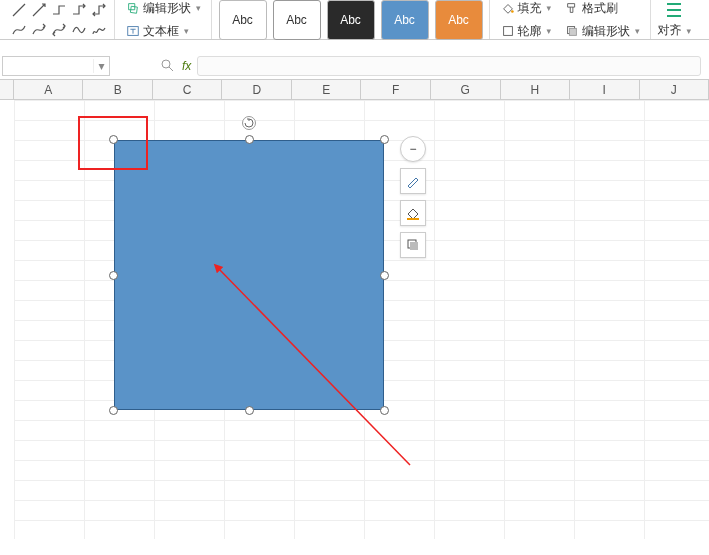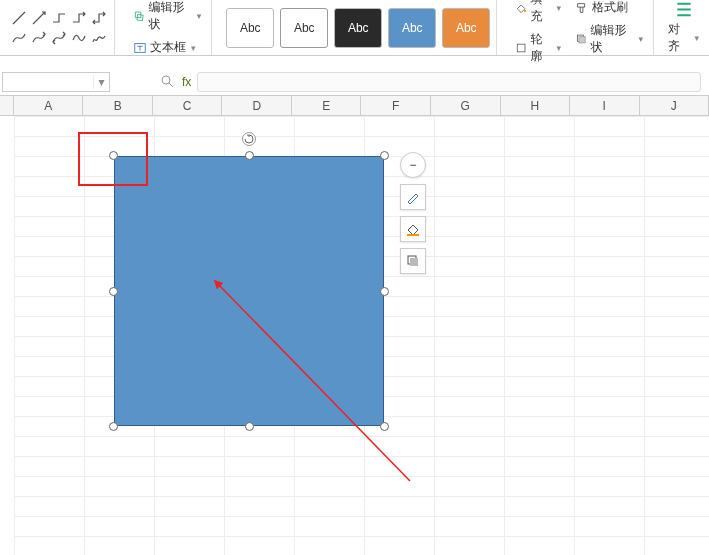--- a/index.html
+++ b/index.html
@@ -1,37 +1,37 @@
 <!DOCTYPE html>
 <html><head>
 <meta charset="utf-8">
 <style>
 *{box-sizing:border-box;margin:0;padding:0;font-family:"Microsoft YaHei",Arial,sans-serif;font-size:12px;color:#333}
 body{background:#fff;width:709px;height:555px;overflow:hidden;position:relative}
-.ribbon{height:56px;background:#fff;border-bottom:1px solid #ccc;display:flex;align-items:center;padding:0 4px;gap:8px}
+.ribbon{height:40px;background:#fff;border-bottom:1px solid #ccc;display:flex;align-items:center;padding:0 4px;gap:1px}
 .ribbon-group{display:flex;align-items:center;height:100%;padding:0 6px;border-right:1px solid #ddd}
 .ribbon-group:last-child{border-right:none}
 .lines-grid{display:grid;grid-template-columns:repeat(5,18px);grid-template-rows:repeat(2,18px);gap:2px}
 .lines-grid .cell{width:18px;height:18px;display:flex;align-items:center;justify-content:center;border:1px solid transparent}
 .lines-grid svg{width:16px;height:16px;stroke:#555;stroke-width:1.2;fill:none}
 .vgroup{display:flex;flex-direction:column;gap:2px}
 .hbtn{display:flex;align-items:center;gap:3px;padding:2px 4px;cursor:pointer}
 .style-presets{display:flex;gap:6px;align-items:center}
 .style-box{width:48px;height:40px;border:1px solid #bbb;border-radius:3px;display:flex;align-items:center;justify-content:center;cursor:pointer;font-size:12px}
 .style-box.white{background:#fff;color:#333}
 .style-box.outline{background:#fff;color:#333;border:1px solid #999}
 .style-box.black{background:#2a2a2a;color:#fff}
 .style-box.blue{background:#5a93c8;color:#fff}
 .style-box.orange{background:#e88b3c;color:#fff}
 .dd{font-size:9px;color:#888;margin-left:2px}
 .formula-bar{height:28px;border-bottom:1px solid #ccc;display:flex;align-items:center;background:#fff;margin-top:12px}
 .name-box{width:108px;height:20px;border:1px solid #ccc;margin-left:2px;display:flex;align-items:center}
 .name-box .arrow{width:16px;text-align:center;color:#888;border-left:1px solid #eee}
 .fx-area{margin-left:50px;display:flex;align-items:center;gap:6px;flex:1}
-.fx-label{color:#4d7c0f}
+.fx-label{font-style:italic;color:#4d7c0f}
 .fx-input{flex:1;height:20px;border:1px solid #ddd;border-radius:3px;margin-right:8px;background:#fbfbfb}
 .sheet{position:relative;height:calc(555px - 56px - 12px - 28px);overflow:hidden}
 .col-headers{display:flex;height:20px;background:#f5f5f5;border-bottom:1px solid #ccc}
 .corner{width:14px;border-right:1px solid #ccc;background:#f5f5f5}
 .ch{width:70px;text-align:center;border-right:1px solid #ccc;line-height:20px;color:#555;background:#f5f5f5}
 .gridlines{position:absolute;top:20px;left:14px;right:0;bottom:0}
 .row-line{position:absolute;left:0;right:0;height:0;border-top:1px solid #eee}
 .col-line{position:absolute;top:0;bottom:0;width:0;border-left:1px solid #eee}
 .shape-fill{position:absolute;background:#5a93c8;border:1px solid #2f5e8c}
 .handle{position:absolute;width:9px;height:9px;background:#fff;border:1px solid #666;border-radius:50%}

